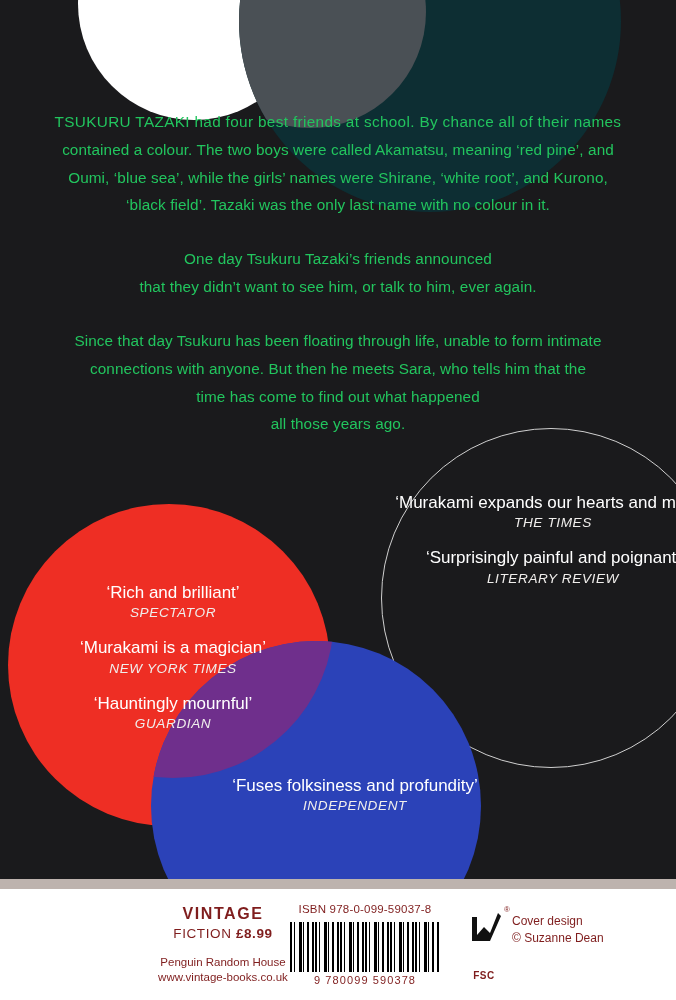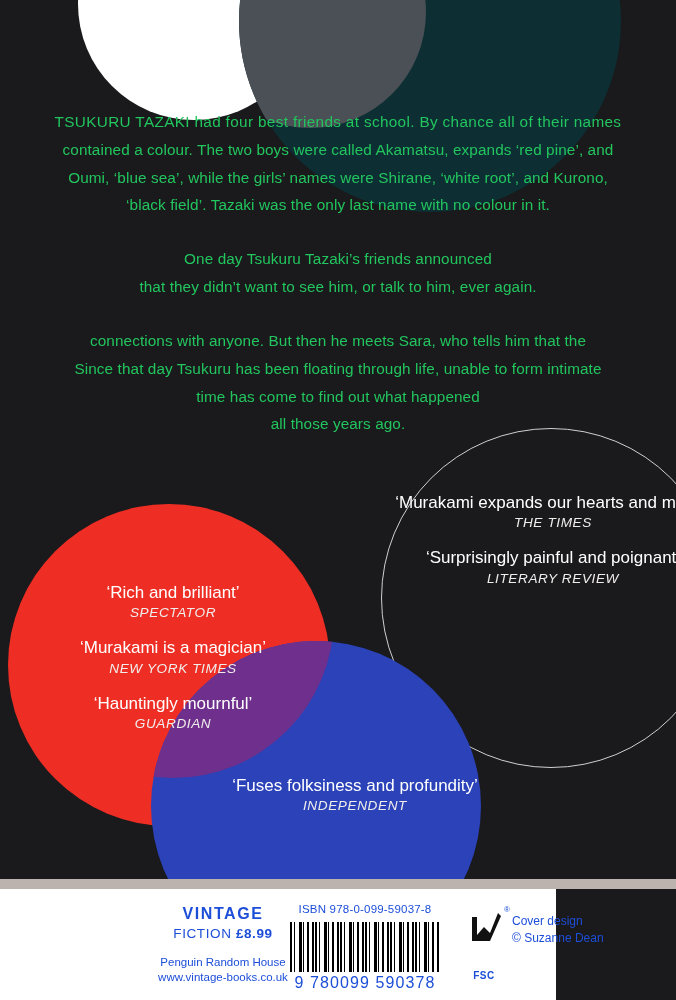--- a/index.html
+++ b/index.html
@@ -145,24 +145,24 @@
     left: 0;
     bottom: 111px;
     width: 676px;
     height: 10px;
     background: #bdb3ae;
   }
   .footer {
     position: absolute;
     left: 0;
     bottom: 0;
-    width: 556px;
+    width: 676px;
     height: 111px;
     background: #ffffff;
-    color: #1d4ed8;
+    color: #7f1d1d;
   }
   .imprint {
     position: absolute;
     left: 118px;
     top: 14px;
     width: 210px;
     text-align: center;
     line-height: 1.35;
   }
   .imprint .vintage {
@@ -198,21 +198,21 @@
     width: 150px;
     height: 50px;
     background:
       repeating-linear-gradient(to right,
         #000 0 2px, #fff 2px 4px, #000 4px 5px, #fff 5px 9px,
         #000 9px 12px, #fff 12px 13px, #000 13px 14px, #fff 14px 17px,
         #000 17px 19px, #fff 19px 22px, #000 22px 24px, #fff 24px 25px);
   }
   .barcode-num {
     margin-top: 2px;
-    font-size: 16px;
+    font-size: 11px;
     letter-spacing: 1.1px;
     font-family: "Liberation Sans", sans-serif;
   }
   .fsc {
     position: absolute;
     left: 452px;
     top: 18px;
     width: 64px;
     text-align: center;
   }
@@ -251,29 +251,29 @@
   <div class="circle c-white"></div>
   <div class="circle c-darkteal"></div>
   <div class="circle c-grey-wedge"></div>
   <div class="circle c-outline"></div>
   <div class="circle c-red"></div>
   <div class="circle c-blue"></div>
   <div class="circle c-overlap"></div>
 
   <div class="blurb">
     <p class="lead">TSUKURU TAZAKI had four best friends at school. By chance all of their names</p>
-    <p>contained a colour. The two boys were called Akamatsu, expands ‘red pine’, and</p>
+    <p>contained a colour. The two boys were called Akamatsu, meaning ‘red pine’, and</p>
     <p>Oumi, ‘blue sea’, while the girls’ names were Shirane, ‘white root’, and Kurono,</p>
     <p>‘black field’. Tazaki was the only last name with no colour in it.</p>
     <div class="para-gap"></div>
     <p>One day Tsukuru Tazaki’s friends announced</p>
     <p>that they didn’t want to see him, or talk to him, ever again.</p>
     <div class="para-gap"></div>
+    <p>Since that day Tsukuru has been floating through life, unable to form intimate</p>
     <p>connections with anyone. But then he meets Sara, who tells him that the</p>
-    <p>Since that day Tsukuru has been floating through life, unable to form intimate</p>
     <p>time has come to find out what happened</p>
     <p>all those years ago.</p>
   </div>
 
   <div class="quotes quotes-left">
     <div class="quote-group">
       <p class="quote">‘Rich and brilliant’</p>
       <p class="source">SPECTATOR</p>
     </div>
     <div class="quote-group">

